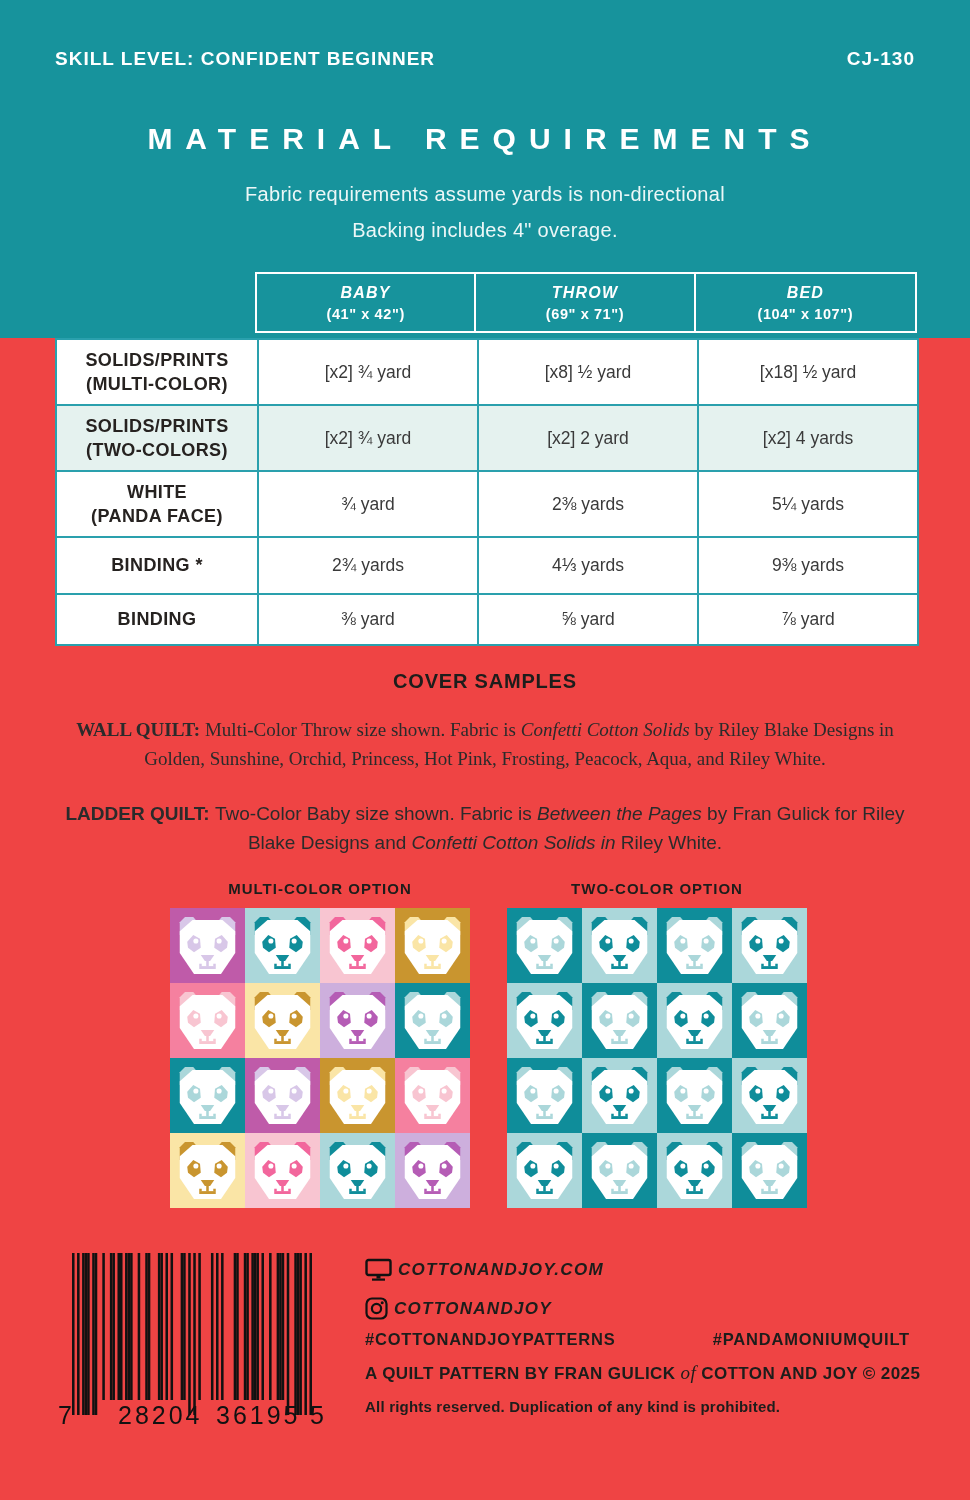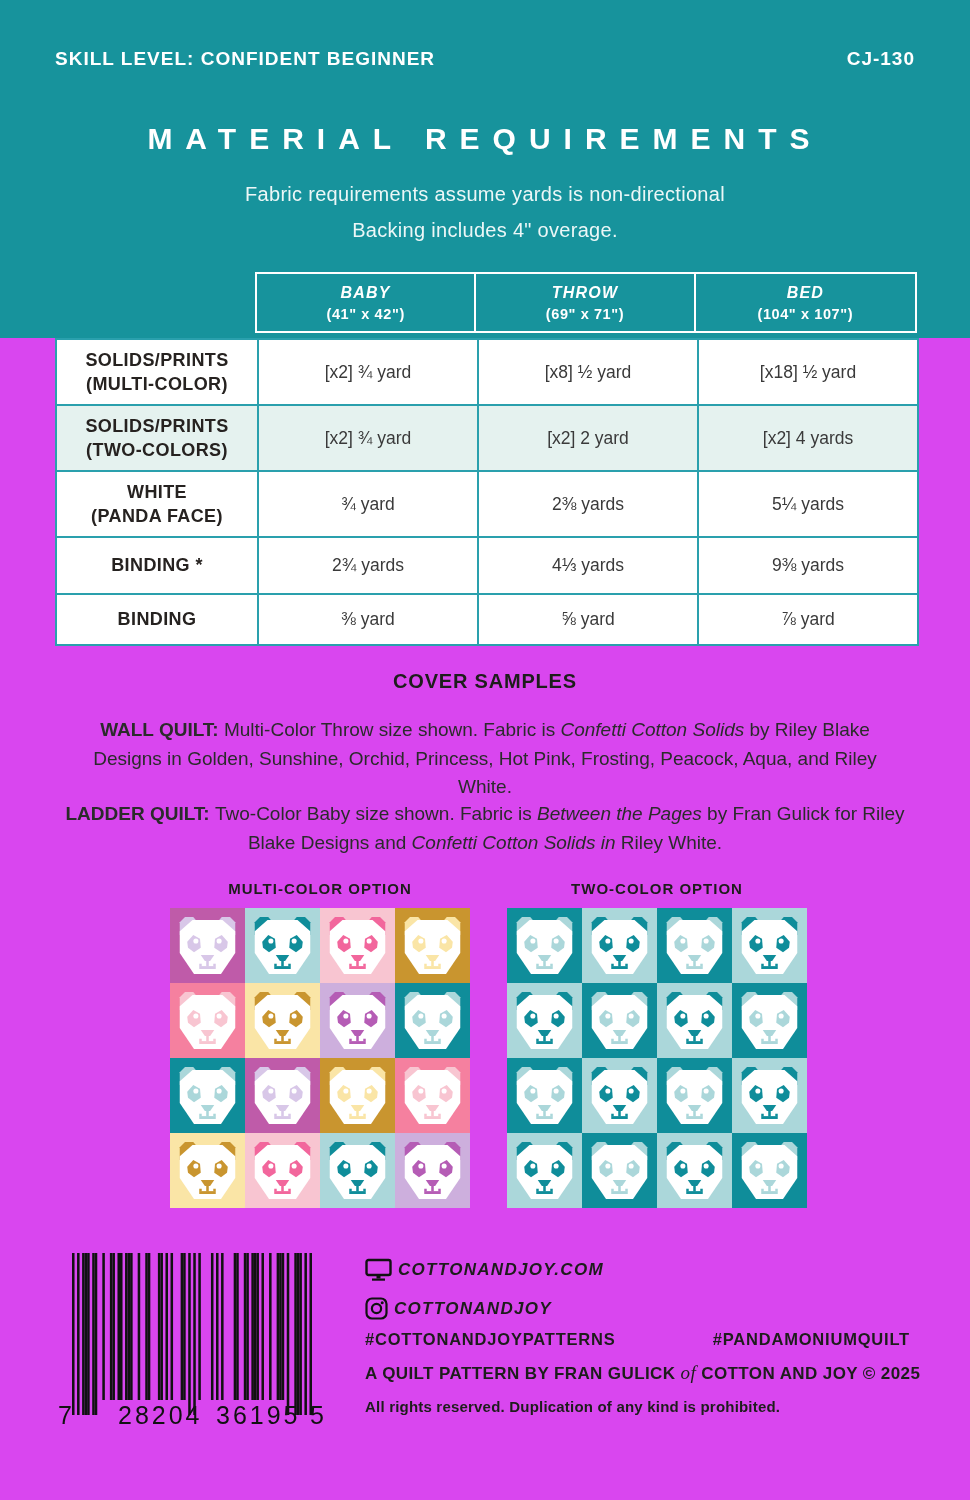--- a/index.html
+++ b/index.html
@@ -1,16 +1,16 @@
 <!DOCTYPE html>
 <html><head>
 <meta charset="utf-8">
 <style>
   html,body{margin:0;padding:0;background:#e8e8e8;}
-  .page{position:relative;width:970px;height:1500px;background:#d946ef;overflow:hidden;
+  .page{position:relative;width:970px;height:1500px;background:#ef4444;overflow:hidden;
         font-family:"Liberation Sans",sans-serif;color:#262220;margin:0 auto;}
   
   .band{position:absolute;left:0;top:0;width:970px;height:338px;background:#17939C;}
   .skill{position:absolute;left:55px;top:48px;color:#fff;font-weight:bold;font-size:19px;letter-spacing:1px;}
   .code{position:absolute;right:55px;top:48px;color:#fff;font-weight:bold;font-size:19px;letter-spacing:1px;}
   .title{position:absolute;left:0;top:122px;width:970px;text-align:center;color:#fff;
          font-weight:bold;font-size:30px;letter-spacing:13px;}
   .sub{position:absolute;left:0;width:970px;text-align:center;color:#ECF7F7;font-size:20px;letter-spacing:.3px;}
   .sub1{top:183px;} .sub2{top:219px;}
   
@@ -28,21 +28,21 @@
   .tbl th{width:202px;font-weight:bold;font-size:18px;letter-spacing:.4px;line-height:1.35;color:#262220;}
   .tbl td{width:220px;font-size:17.5px;color:#3a3a3a;}
   .tbl tr.tint th,.tbl tr.tint td{background:#E5F2EF;}
   .r-tall{height:66px;} .r-mid{height:57px;} .r-short{height:51px;}
   
   .cover-h{position:absolute;left:0;top:670px;width:970px;text-align:center;font-weight:bold;
            font-size:20px;letter-spacing:.8px;color:#1d1d1b;}
   .para{position:absolute;left:65px;width:840px;text-align:center;font-size:19px;line-height:1.5;color:#2b2b2b;}
   .para .lbl{font-weight:bold;}
   .para .it{font-style:italic;}
-  .p-wall{top:716px;} .p-ladder{top:800px;}
+  .p-wall{top:716px;font-family:Liberation Serif, serif;} .p-ladder{top:800px;}
   
   .quilt{position:absolute;width:300px;}
   .q-multi{left:170px;top:880px;} .q-two{left:507px;top:880px;}
   .q-title{width:300px;text-align:center;font-weight:bold;font-size:15px;letter-spacing:1px;color:#1d1d1b;}
   .q-grid{margin-top:11px;width:300px;height:300px;display:grid;
           grid-template-columns:repeat(4,75px);grid-template-rows:repeat(4,75px);}
   .q-grid svg{display:block;width:75px;height:75px;}
   
   .barcode{position:absolute;left:58px;top:1253px;width:270px;height:195px;}
   .bars{position:absolute;left:14px;top:0;width:240px;height:162px;}

